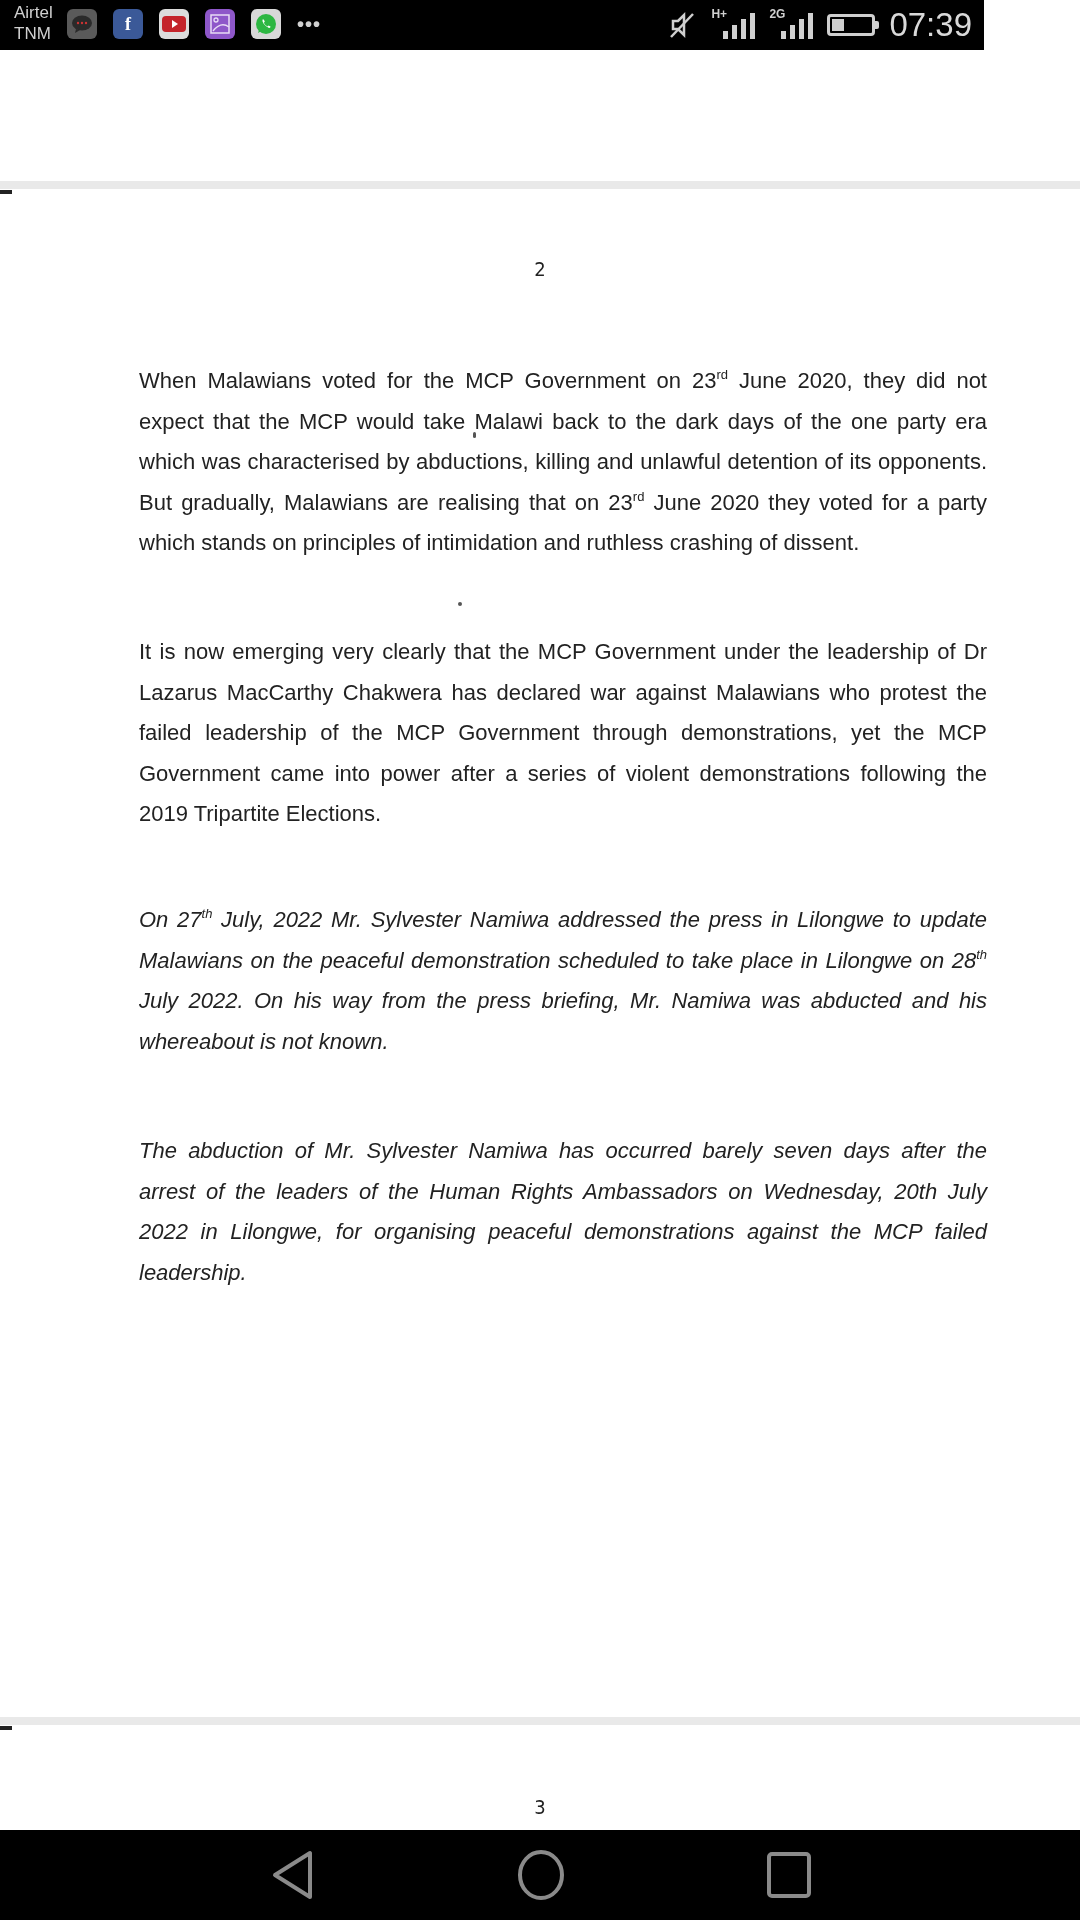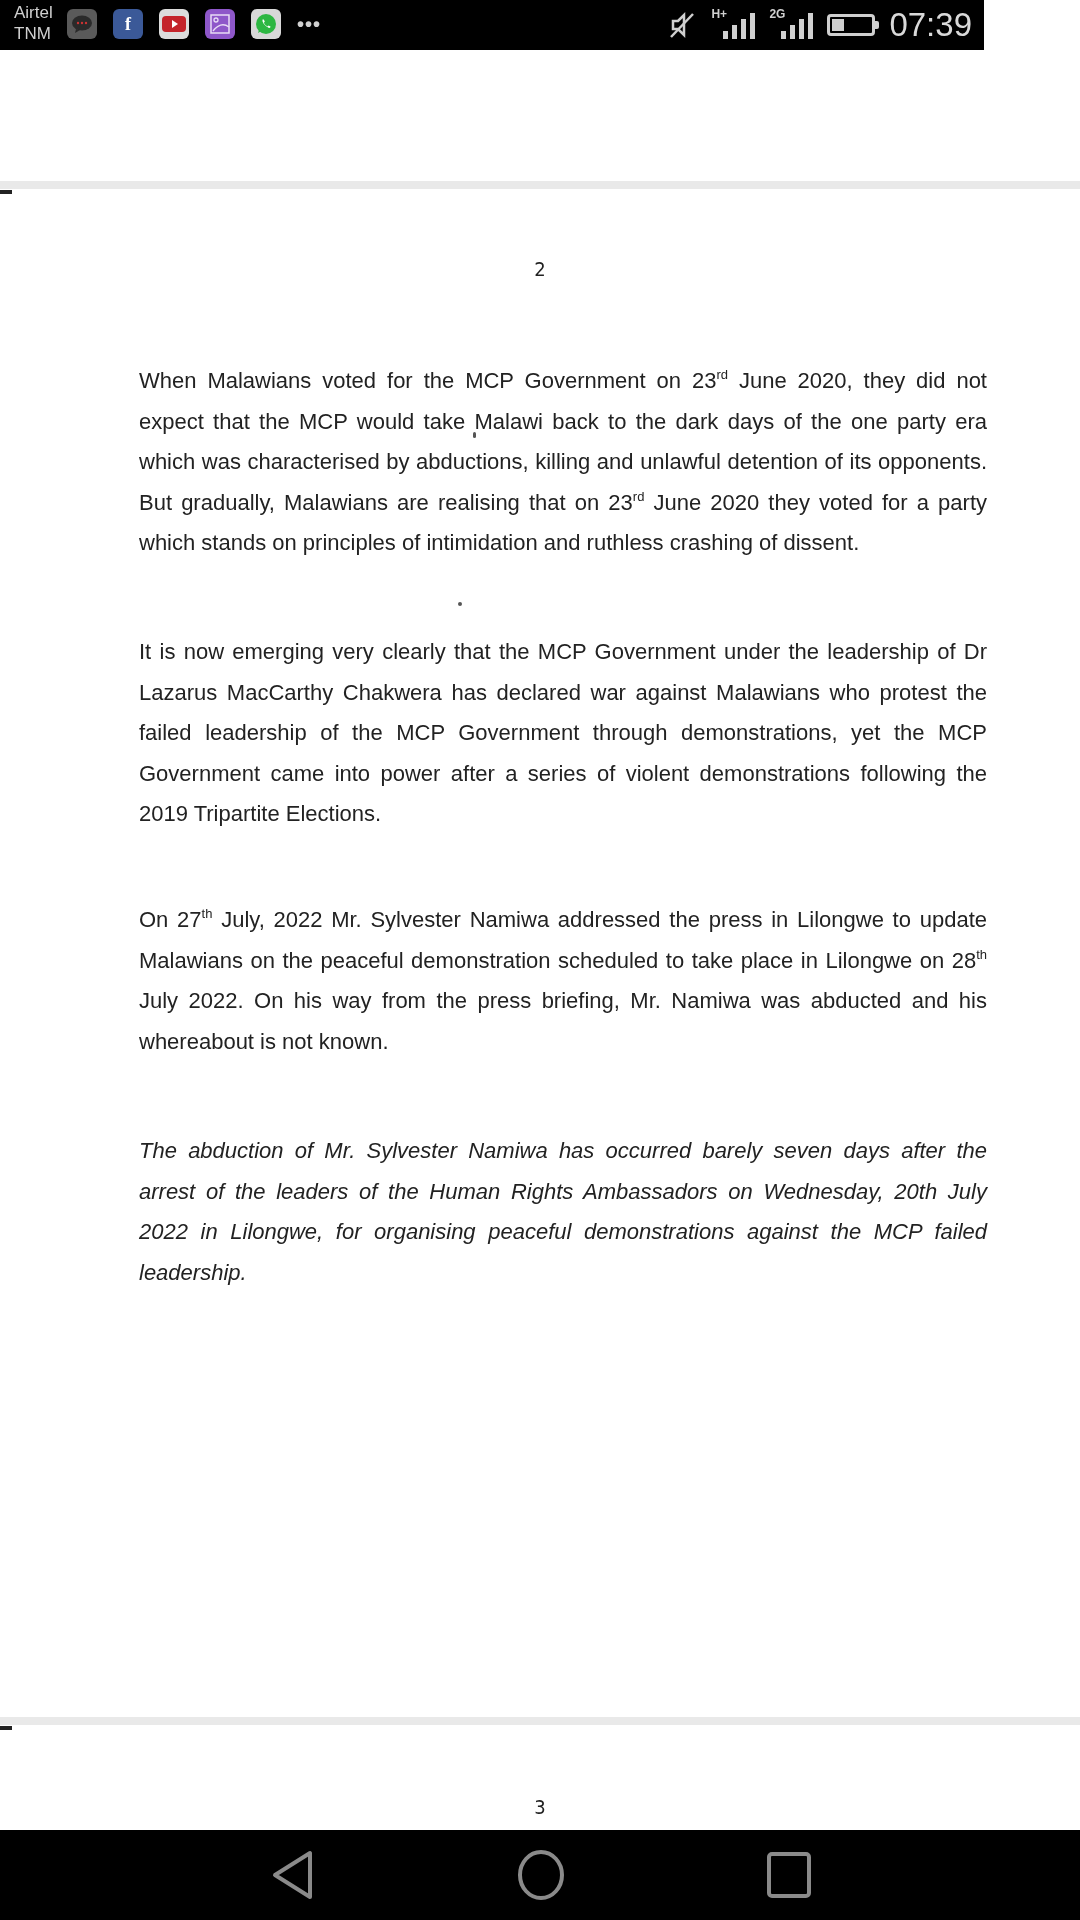--- a/index.html
+++ b/index.html
@@ -46,21 +46,21 @@
     position:absolute; width:1080px; text-align:center; font-size:20px; color:#222;
     font-family:"DejaVu Sans Condensed","DejaVu Sans", sans-serif;
   }
   .content { position:absolute; left:139px; width:848px; top:313px; }
   .para {
     font-size:22px; line-height:40.5px; color:#222; text-align:justify; margin:0;
   }
   .para sup { font-size:13px; vertical-align:9px; line-height:0; }
   .p1 { position:absolute; top:8px;margin-top:40px; }
   .p2 { position:absolute; top:313px; }
-  .p3 { position:absolute; top:585px; }
+  .p3 { position:absolute; top:585px;font-style:italic; }
   .p4 { position:absolute; top:1062px; top:821px; }
   .speck { position:absolute; width:4px; height:4px; border-radius:2px; background:#555; }
   
   .navbar {
     position:absolute; left:0; top:1830px; width:1080px; height:90px; background:#000;
     display:flex; align-items:center; justify-content:center; gap:0;
   }
   .navbtn { position:absolute; top:1830px; height:90px; display:flex; align-items:center; justify-content:center; width:120px; }
 </style>
 </head>

